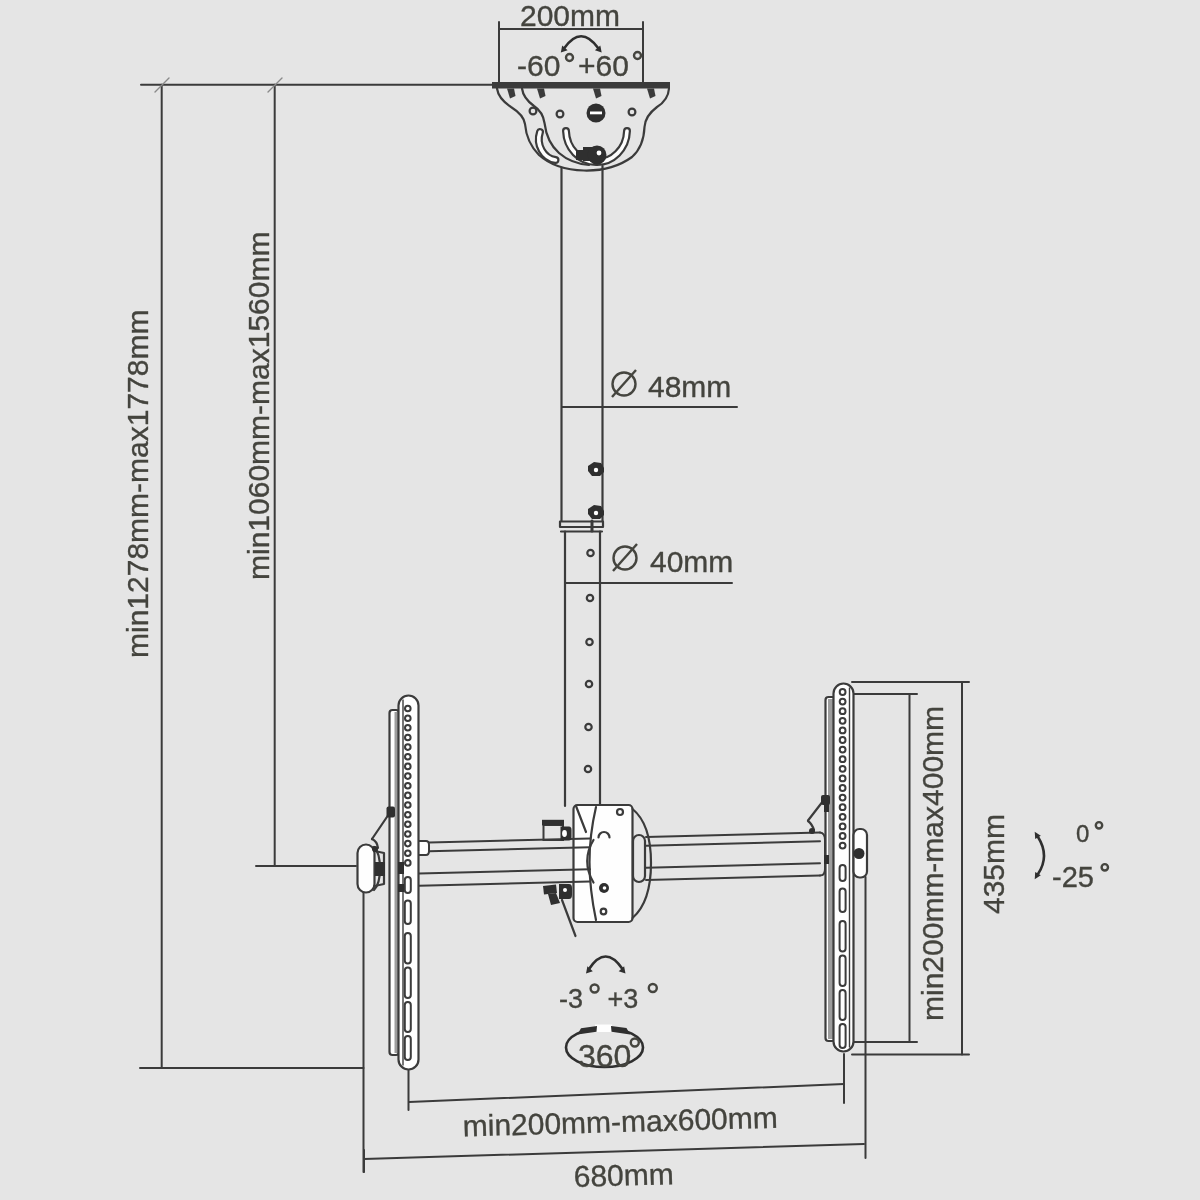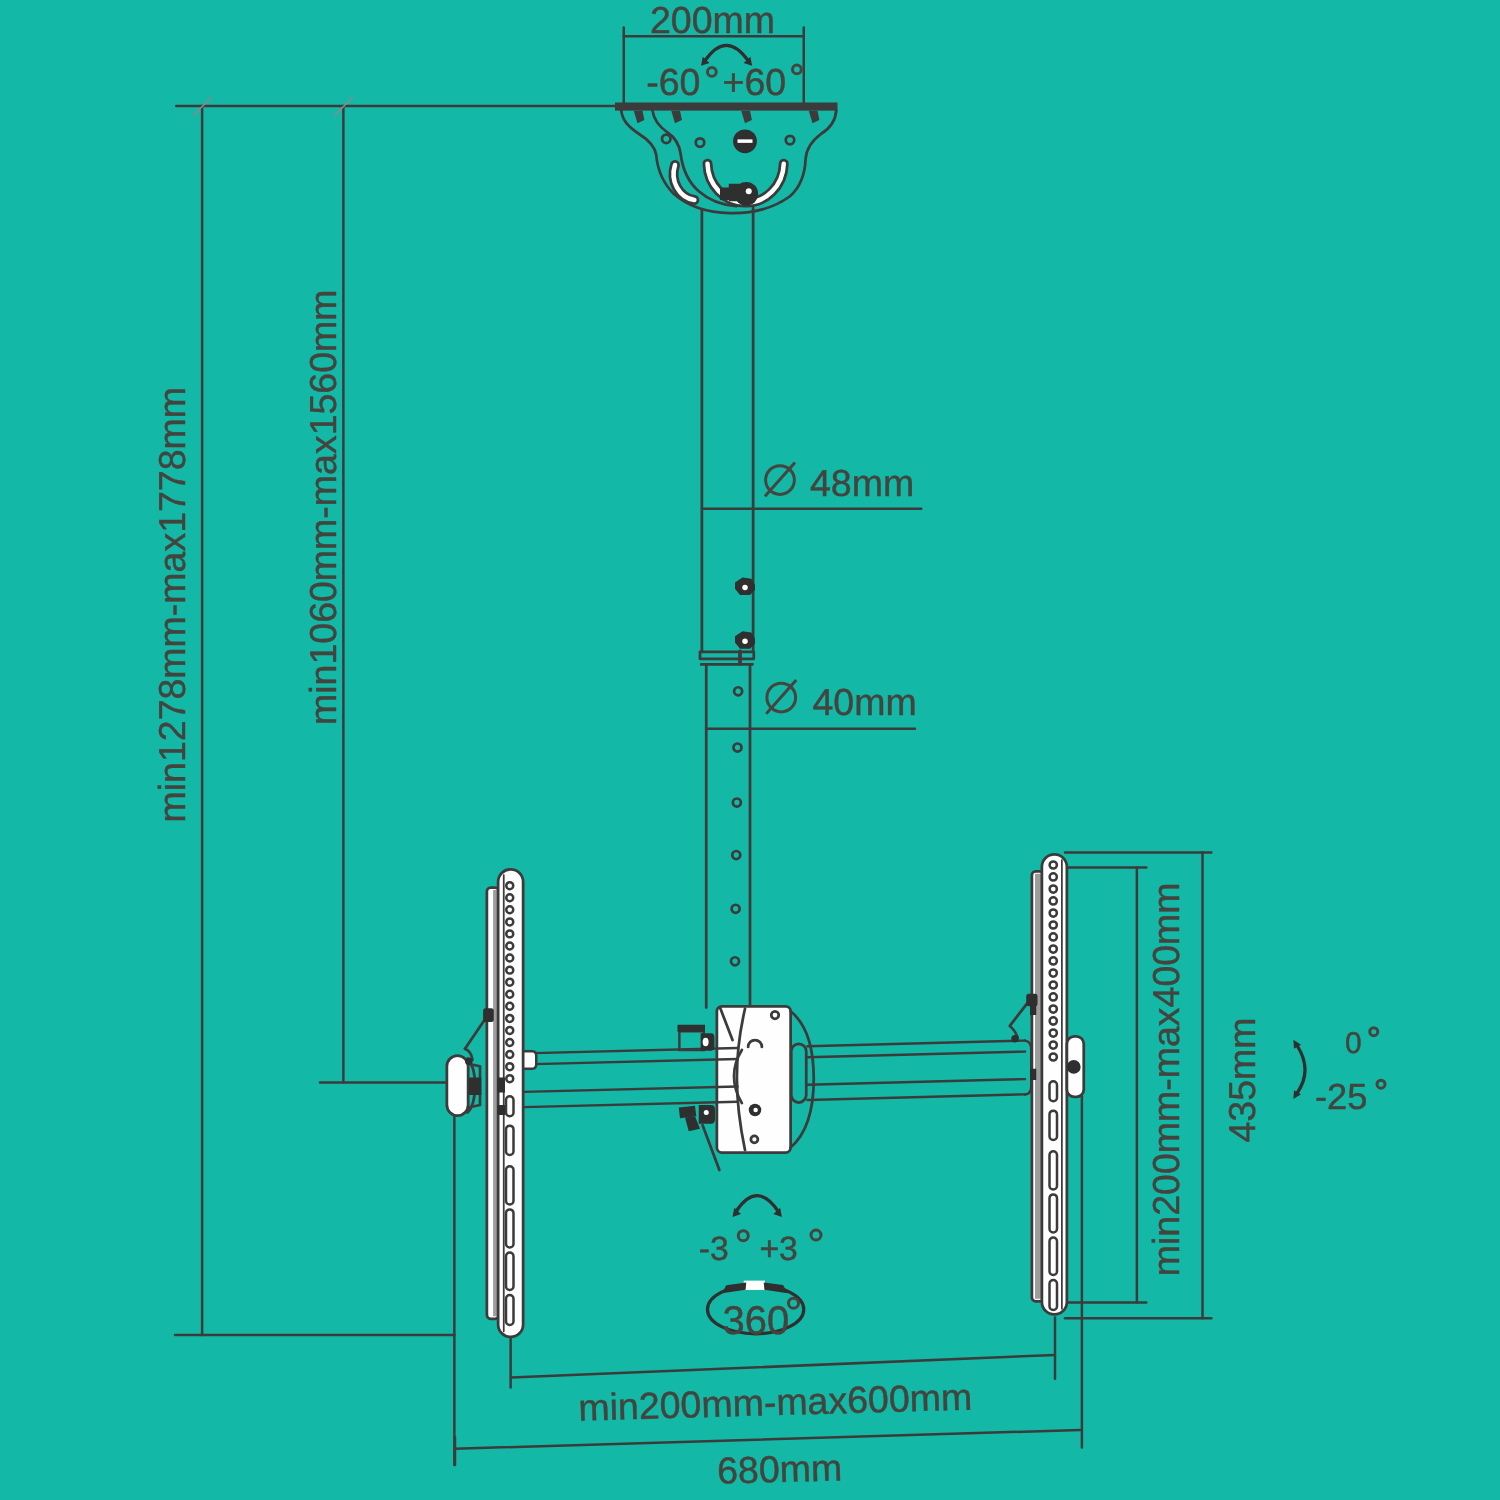--- a/index.html
+++ b/index.html
@@ -1,16 +1,16 @@
 <!DOCTYPE html>
 <html><head>
 <meta charset="utf-8">
 <style>
   html,body{margin:0;padding:0;background:#ffffff;}
-  #page{width:1200px;height:1200px;position:relative;background:#14b8a6;}
+  #page{width:1200px;height:1200px;position:relative;background:#e5e5e5;}
   svg{position:absolute;top:0;left:0;}
   text{font-family:"Liberation Sans", sans-serif; fill:#44443e; stroke:#44443e; stroke-width:0.35;}
 </style>
 </head>
 <body>
 <div id="page">
 <svg width="1200" height="1200" viewBox="0 0 1200 1200">
   <g stroke="#3b3b3b" stroke-width="2" fill="none" stroke-linecap="round">
 
     <line x1="141" y1="84.7" x2="498" y2="84.7"></line>

